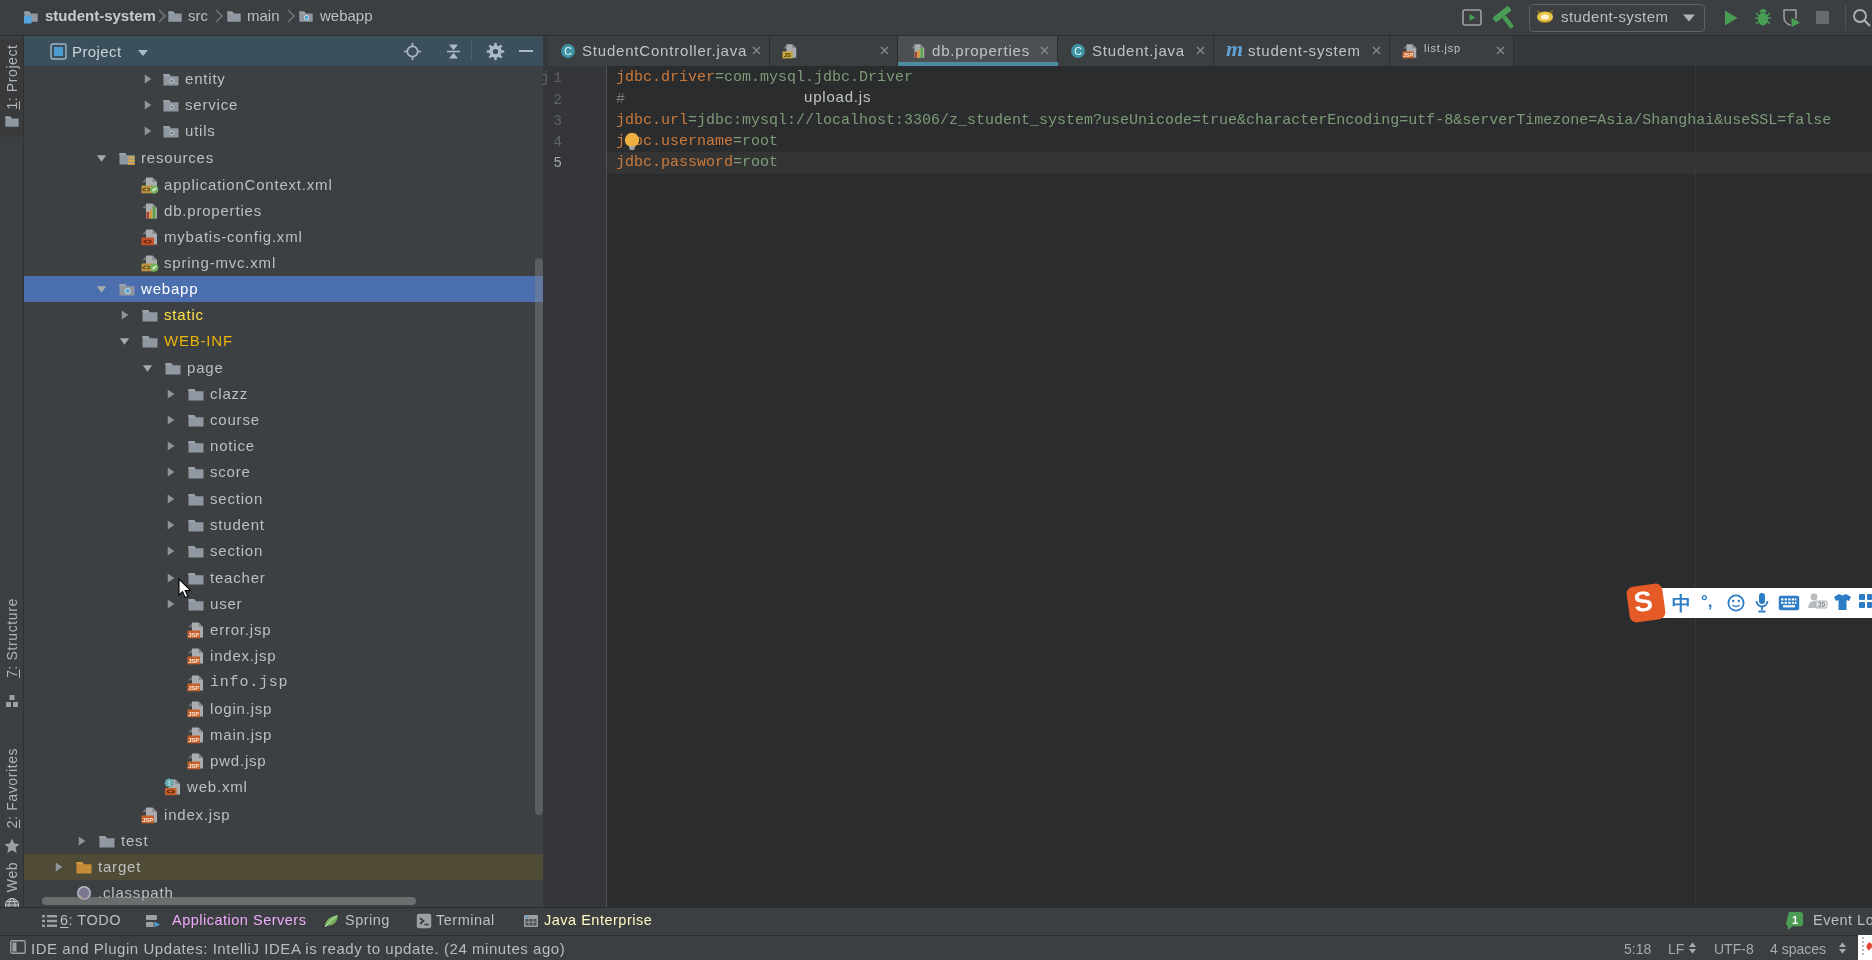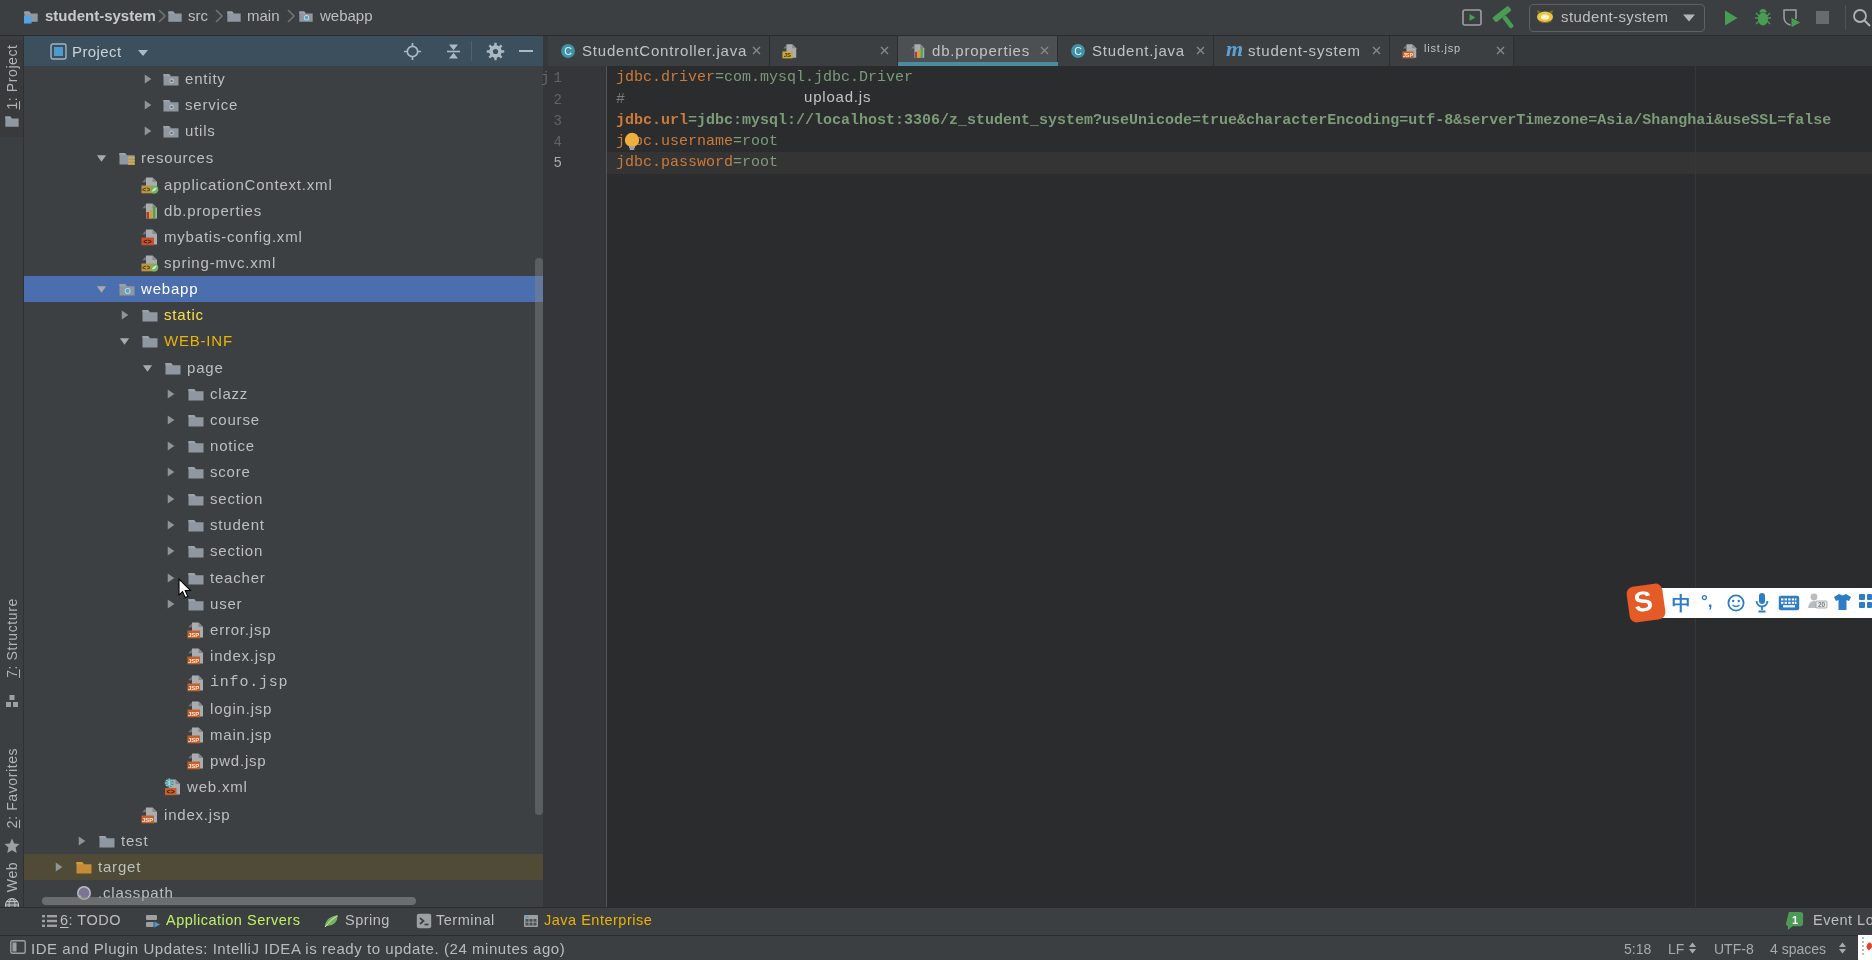--- a/index.html
+++ b/index.html
@@ -478,21 +478,21 @@
 <div class="ab" style="left:607px;top:152px;width:1265px;height:22px;background:#343434;"></div>
 <div class="ab" style="left:1695px;top:66px;width:1px;height:841px;background:#35383a;"></div>
 <div class="cl" style="left:541px;top:67.4px;color:#63676a;font-size:14px;">j</div>
 <div class="cl" style="left:543px;top:67.4px;width:19px;text-align:right;color:#606366;font-size:14px;">1</div>
 <div class="cl" style="left:543px;top:88.65px;width:19px;text-align:right;color:#606366;font-size:14px;">2</div>
 <div class="cl" style="left:543px;top:109.9px;width:19px;text-align:right;color:#606366;font-size:14px;">3</div>
 <div class="cl" style="left:543px;top:131.15px;width:19px;text-align:right;color:#606366;font-size:14px;">4</div>
 <div class="cl" style="left:543px;top:152.4px;width:19px;text-align:right;color:#a9acae;font-size:14px;">5</div>
 <div class="cl" style="left:616px;top:67.4px;"><span style="color:#cb7a3c">jdbc.driver</span><span style="color:#7c9b78">=</span><span style="color:#7c9b78">com.mysql.jdbc.Driver</span></div>
 <div class="cl" style="left:616px;top:88.65px;"><span style="color:#7a7a7a">#</span></div>
-<div class="cl" style="left:616px;top:109.9px;font-weight:bold;"><span style="color:#cb7a3c">jdbc.url</span><span style="color:#7c9b78">=</span><span style="color:#7c9b78">jdbc:mysql://localhost:3306/z_student_system?useUnicode=true&amp;characterEncoding=utf-8&amp;serverTimezone=Asia/Shanghai&amp;useSSL=false</span></div>
+<div class="cl" style="left:616px;top:109.9px;"><span style="color:#cb7a3c">jdbc.url</span><span style="color:#7c9b78">=</span><span style="color:#7c9b78">jdbc:mysql://localhost:3306/z_student_system?useUnicode=true&amp;characterEncoding=utf-8&amp;serverTimezone=Asia/Shanghai&amp;useSSL=false</span></div>
 <div class="cl" style="left:616px;top:131.15px;"><span style="color:#cb7a3c">jdbc.username</span><span style="color:#7c9b78">=</span><span style="color:#7c9b78">root</span></div>
 <div class="cl" style="left:616px;top:152.4px;"><span style="color:#cb7a3c">jdbc.password</span><span style="color:#7c9b78">=</span><span style="color:#7c9b78">root</span></div>
 <svg class="ab" style="left:622px;top:131px" width="20" height="21">
     <circle cx="10" cy="9" r="7.2" fill="#ecaf40"></circle>
     <path d="M7 16 h6 M7.7 18 h4.6" stroke="#9da0a2" stroke-width="1.8"></path>
     <path d="M7 14 h6" stroke="#ecaf40" stroke-width="2.5"></path>
   </svg>
 <div class="ab" style="left:548px;top:36px;width:222px;height:30px;background:#3c3f41;border-right:1px solid #2c2e30;box-sizing:border-box;"></div>
 <svg class="ab" style="left:560px;top:43px" width="16" height="16">
     <use href="#classicon"></use>
@@ -550,39 +550,39 @@
       <rect x="0" y="10.6" width="3" height="2.4"></rect>
       <rect x="5" y="10.6" width="10" height="2.4"></rect>
     </g>
   </svg>
 <div class="ab" style="left:60px;top:912px;font-size:14.5px;letter-spacing:0.5px;color:#bdbfc1;"><u>6</u>: TODO</div>
 <svg class="ab" style="left:145px;top:913px" width="16" height="16">
     <rect x="1" y="2" width="11" height="5" rx="1" fill="#9da0a2"></rect>
     <rect x="1" y="9" width="11" height="5" rx="1" fill="#9da0a2"></rect>
     <path d="M9 8 L16 11.5 L9 15 Z" fill="#4b9bce" stroke="#3c3f41" stroke-width="0.8"></path>
   </svg>
-<div class="ab" style="left:166px;top:912px;font-size:14.5px;letter-spacing:0.5px;color:#bef264;">Application Servers</div>
+<div class="ab" style="left:172px;top:912px;font-size:14.5px;letter-spacing:0.5px;color:#f0abfc;">Application Servers</div>
 <svg class="ab" style="left:323px;top:913px" width="17" height="16">
     <path d="M2 14 Q2 4 15 2 Q14 13 4 13 Q3 13 2 14 Z" fill="#77b25f"></path>
     <path d="M2 14 Q8 6 14 3" stroke="#d9ecd0" stroke-width="1" fill="none"></path>
   </svg>
 <div class="ab" style="left:345px;top:912px;font-size:14.5px;letter-spacing:0.5px;color:#bdbfc1;">Spring</div>
 <svg class="ab" style="left:416px;top:913px" width="16" height="16">
     <rect x="0.8" y="0.8" width="14.4" height="14.4" rx="2" fill="#9da0a2"></rect>
     <path d="M4 5 L7.5 8 L4 11" stroke="#3c3f41" stroke-width="1.7" fill="none"></path>
     <path d="M8.5 11.5 h4" stroke="#3c3f41" stroke-width="1.7"></path>
   </svg>
 <div class="ab" style="left:436px;top:912px;font-size:14.5px;letter-spacing:0.5px;color:#bdbfc1;">Terminal</div>
 <svg class="ab" style="left:523px;top:913px" width="16" height="16">
     <rect x="1" y="2" width="14" height="12" rx="1" fill="#9da0a2"></rect>
     <rect x="2.5" y="6" width="11" height="6.5" fill="#4a5254"></rect>
     <path d="M6 6 v6.5 M10 6 v6.5 M2.5 9.2 h11" stroke="#9da0a2" stroke-width="0.9"></path>
     <rect x="2.5" y="3.2" width="3" height="1.8" fill="#4b9bce"></rect>
   </svg>
-<div class="ab" style="left:544px;top:912px;font-size:14.5px;letter-spacing:0.5px;color:#eab308;">Java Enterprise</div>
+<div class="ab" style="left:544px;top:912px;font-size:14.5px;letter-spacing:0.5px;color:#fef9c3;">Java Enterprise</div>
 <svg class="ab" style="left:1786px;top:911px" width="19" height="20">
     <path d="M3 1 h12 a3 3 0 0 1 3 3 v9 a3 3 0 0 1 -3 3 h-8 l-5 4 v-4 a3 3 0 0 1 -2 -3 Z" fill="#4b9b55" transform="scale(0.95)"></path>
     <text x="9" y="12.6" font-size="11" font-weight="bold" fill="#ffffff" font-family="Liberation Sans" text-anchor="middle">1</text>
   </svg>
 <div class="ab" style="left:1813px;top:912px;font-size:14.5px;letter-spacing:0.5px;color:#bdbfc1;width:59px;overflow:hidden;white-space:nowrap;">Event Log</div>
 <div class="ab" style="left:0;top:935px;width:1872px;height:25px;background:#3c3f41;border-top:1px solid #2a2c2e;box-sizing:border-box;"></div>
 <svg class="ab" style="left:10px;top:940px" width="16" height="14">
     <rect x="0.8" y="0.8" width="14.4" height="12.4" rx="1.5" fill="none" stroke="#9da0a2" stroke-width="1.4"></rect>
     <rect x="2.5" y="2.5" width="4" height="9" fill="#9da0a2"></rect>
   </svg>

